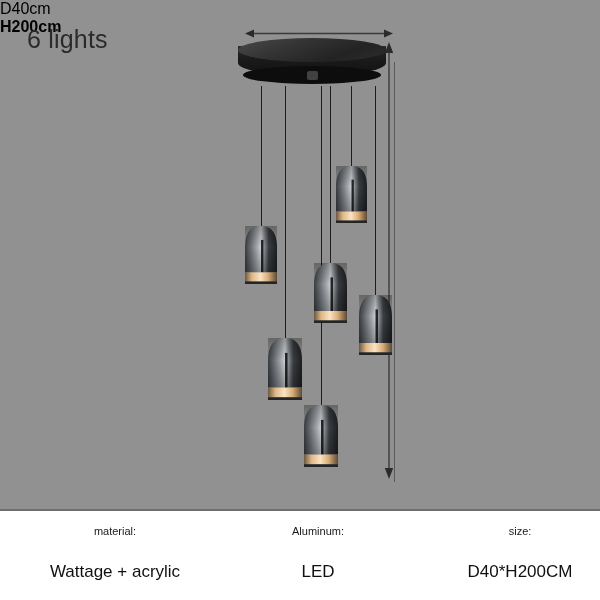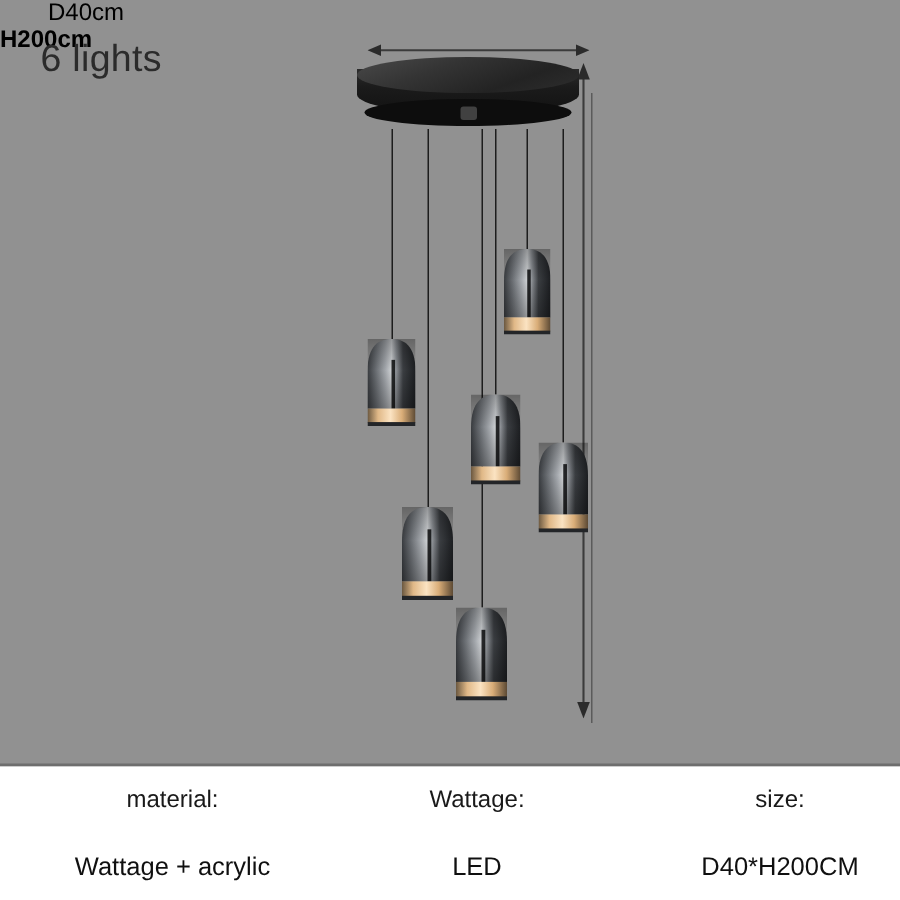--- a/index.html
+++ b/index.html
@@ -34,21 +34,21 @@
   #lights-count {
     position: absolute;
     left: 27px;
     top: 22px;
     font-size: 25px;
     line-height: 34px;
     color: #2b2b2b;
     letter-spacing: 0.2px;
     white-space: nowrap;
   }
-  #dia-label { left: 287px; top: 4px; padding-left: 32px; }
+  #dia-label { left: 287px; top: 4px; }
   #hgt-label { left: 404px; top: 208px; font-weight: bold; }
 
   
   #dia-arrow {
     position: absolute;
     left: 245px;
     top: 27px;
     width: 148px;
     height: 13px;
   }
@@ -137,21 +137,21 @@
   .spec-col {
     position: absolute;
     top: 0;
     width: 200px;
     text-align: center;
   }
   #col-material { left: 15px; }
   #col-wattage  { left: 218px; }
   #col-size     { left: 420px; }
   .spec-head {
-    font-size: 16px;
+    font-size: 11px;
     color: #191919;
     margin-top: 14px;
     white-space: nowrap;
   }
   .spec-value {
     font-size: 17px;
     color: #101010;
     margin-top: 25px;
     white-space: nowrap;
   }
@@ -382,21 +382,21 @@
   </div>
 
   <div id="specs">
 
     <div class="spec-col" id="col-material">
       <div class="spec-head">material:</div>
       <div class="spec-value">Wattage + acrylic</div>
     </div>
 
     <div class="spec-col" id="col-wattage">
-      <div class="spec-head">Wattage:</div>
+      <div class="spec-head">Aluminum:</div>
       <div class="spec-value">LED</div>
     </div>
 
     <div class="spec-col" id="col-size">
       <div class="spec-head">size:</div>
       <div class="spec-value">D40*H200CM</div>
     </div>
 
   </div>
 

